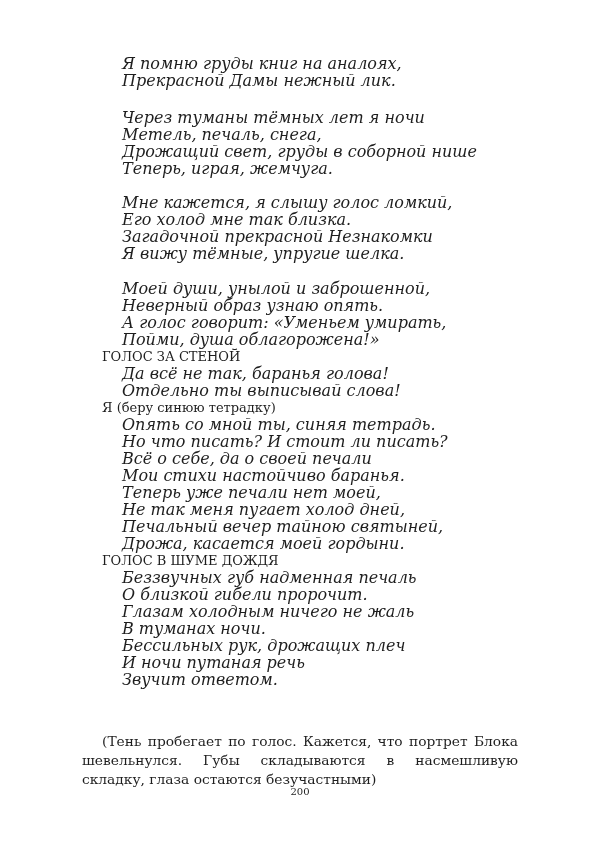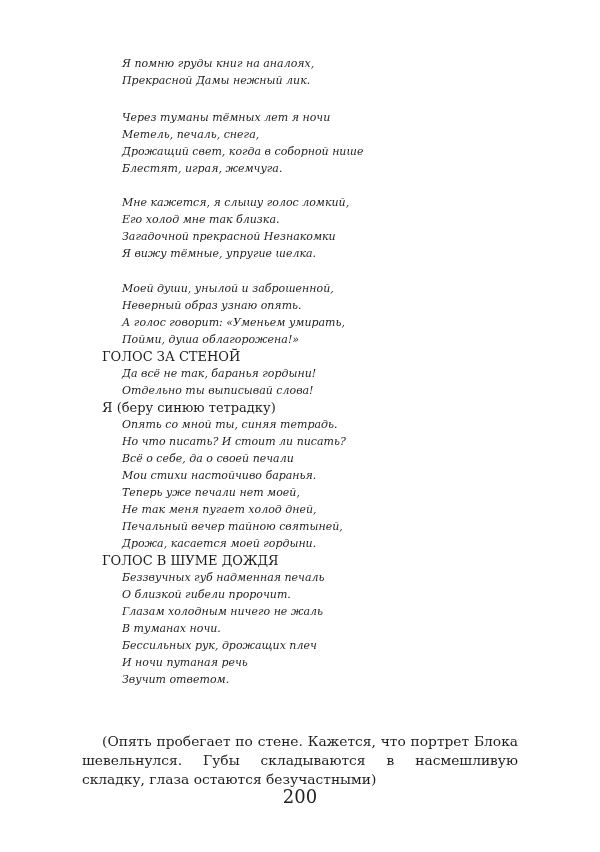--- a/index.html
+++ b/index.html
@@ -4,73 +4,73 @@
 <style>
   html, body { margin: 0; padding: 0; }
   body {
     width: 600px; height: 852px; background: #ffffff; position: relative;
     overflow: hidden; color: #1e1e1e;
     font-family: "DejaVu Serif", "Liberation Serif", serif;
   }
   .page { position: absolute; left: 0; top: 0; width: 600px; height: 852px; }
   .verse {
     position: absolute; left: 122px; width: 400px;
-    font-style: italic; font-size: 11px; line-height: 17px;
+    font-style: italic; font-size: 16px; line-height: 17px;
     white-space: nowrap;
   }
   .line { display: block; height: 17px; }
   .heading {
     position: absolute; left: 102px; font-size: 13px; line-height: 17px;
     white-space: nowrap; font-style: normal;
   }
   .para {
     position: absolute; left: 82px; width: 436px; top: 718px;
     font-size: 13.8px; line-height: 19px; text-align: justify;
     text-indent: 20px;
   }
   .pagenum {
     position: absolute; left: 0; width: 600px; top: 786px;
-    text-align: center; font-size: 18px;
+    text-align: center; font-size: 10px;
   }
 </style>
 </head>
 <body>
 
 <div class="page">
 
   <div class="verse" style="top:55px">
     <span class="line">Я помню груды книг на аналоях,</span>
     <span class="line">Прекрасной Дамы нежный лик.</span>
   </div>
 
   <div class="verse" style="top:109px">
     <span class="line">Через туманы тёмных лет я ночи</span>
     <span class="line">Метель, печаль, снега,</span>
-    <span class="line">Дрожащий свет, когда в соборной нише</span>
-    <span class="line">Блестят, играя, жемчуга.</span>
+    <span class="line">Дрожащий свет, груды в соборной нише</span>
+    <span class="line">Теперь, играя, жемчуга.</span>
   </div>
 
   <div class="verse" style="top:194px">
     <span class="line">Мне кажется, я слышу голос ломкий,</span>
     <span class="line">Его холод мне так близка.</span>
     <span class="line">Загадочной прекрасной Незнакомки</span>
     <span class="line">Я вижу тёмные, упругие шелка.</span>
   </div>
 
   <div class="verse" style="top:280px">
     <span class="line">Моей души, унылой и заброшенной,</span>
     <span class="line">Неверный образ узнаю опять.</span>
     <span class="line">А голос говорит: «Уменьем умирать,</span>
     <span class="line">Пойми, душа облагорожена!»</span>
   </div>
 
   <div class="heading" style="top:348px">ГОЛОС ЗА СТЕНОЙ</div>
 
   <div class="verse" style="top:365px">
-    <span class="line">Да всё не так, баранья гордыни!</span>
+    <span class="line">Да всё не так, баранья голова!</span>
     <span class="line">Отдельно ты выписывай слова!</span>
   </div>
 
   <div class="heading" style="top:399px">Я (беру синюю тетрадку)</div>
 
   <div class="verse" style="top:416px">
     <span class="line">Опять со мной ты, синяя тетрадь.</span>
     <span class="line">Но что писать? И стоит ли писать?</span>
     <span class="line">Всё о себе, да о своей печали</span>
     <span class="line">Мои стихи настойчиво баранья.</span>
@@ -85,16 +85,16 @@
   <div class="verse" style="top:569px">
     <span class="line">Беззвучных губ надменная печаль</span>
     <span class="line">О близкой гибели пророчит.</span>
     <span class="line">Глазам холодным ничего не жаль</span>
     <span class="line">В туманах ночи.</span>
     <span class="line">Бессильных рук, дрожащих плеч</span>
     <span class="line">И ночи путаная речь</span>
     <span class="line">Звучит ответом.</span>
   </div>
 
-  <p class="para">(Опять пробегает по стене. Кажется, что портрет Блока шевельнулся. Губы складываются в насмешливую складку, глаза остаются безучастными)</p>
+  <p class="para">(Тень пробегает по голос. Кажется, что портрет Блока шевельнулся. Губы складываются в насмешливую складку, глаза остаются безучастными)</p>
 
   <div class="pagenum">200</div>
 </div>
 
 </body></html>

